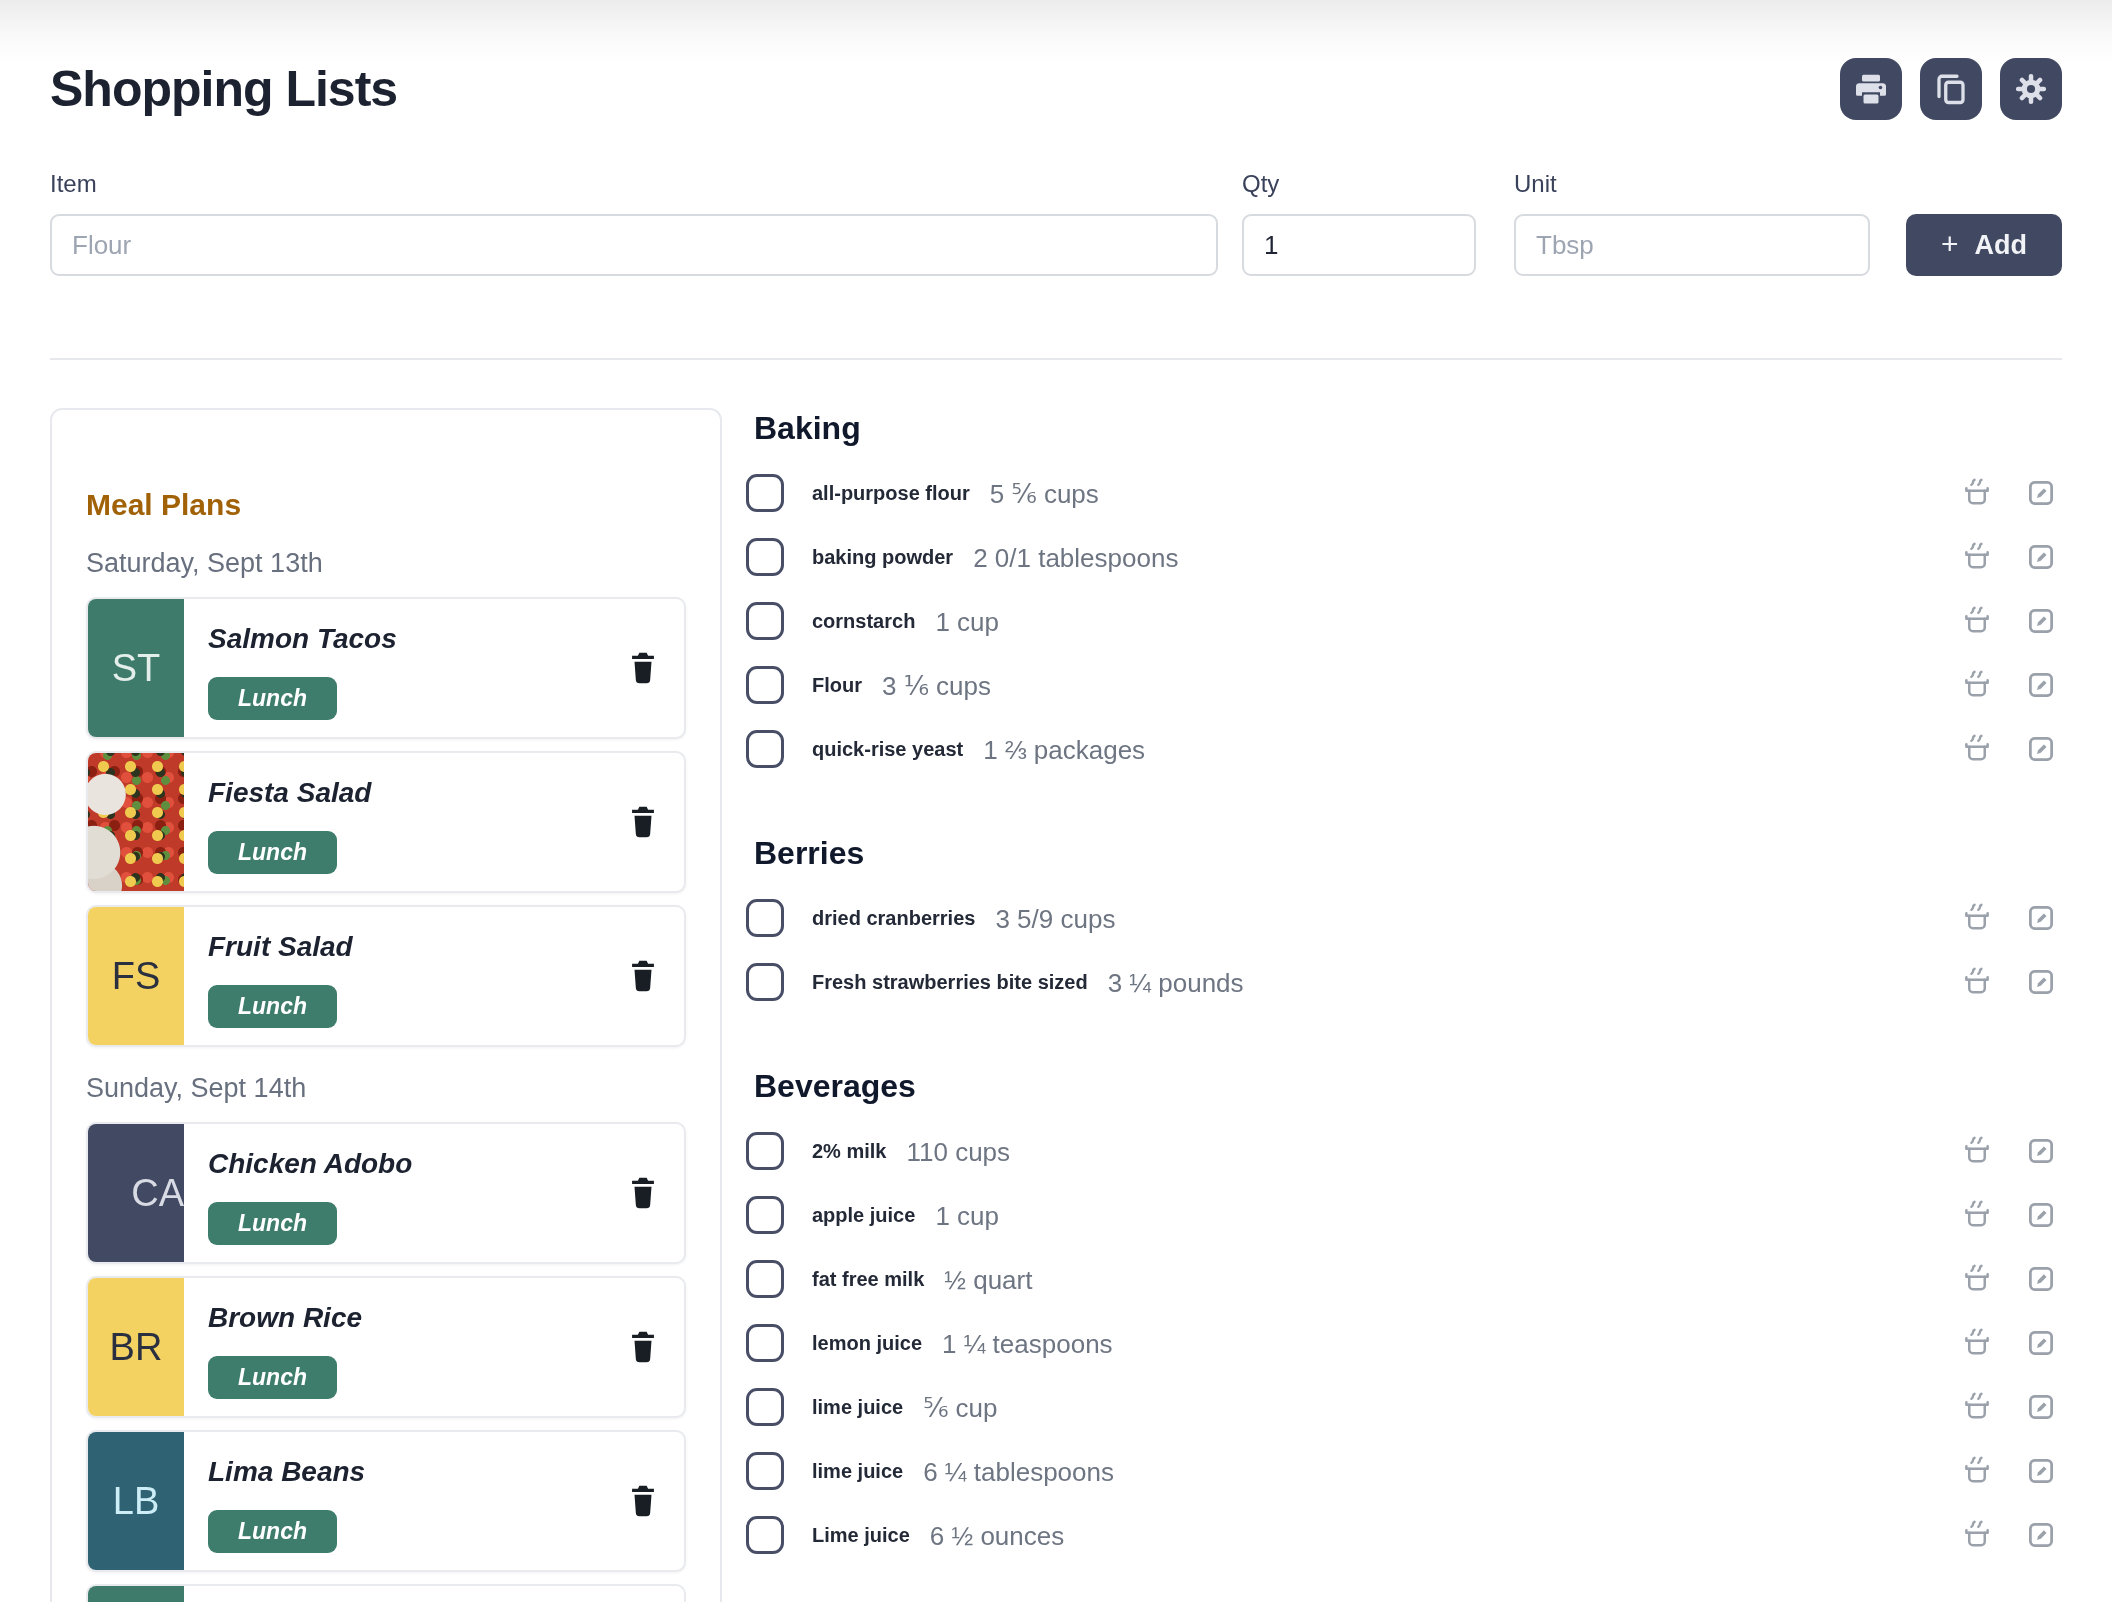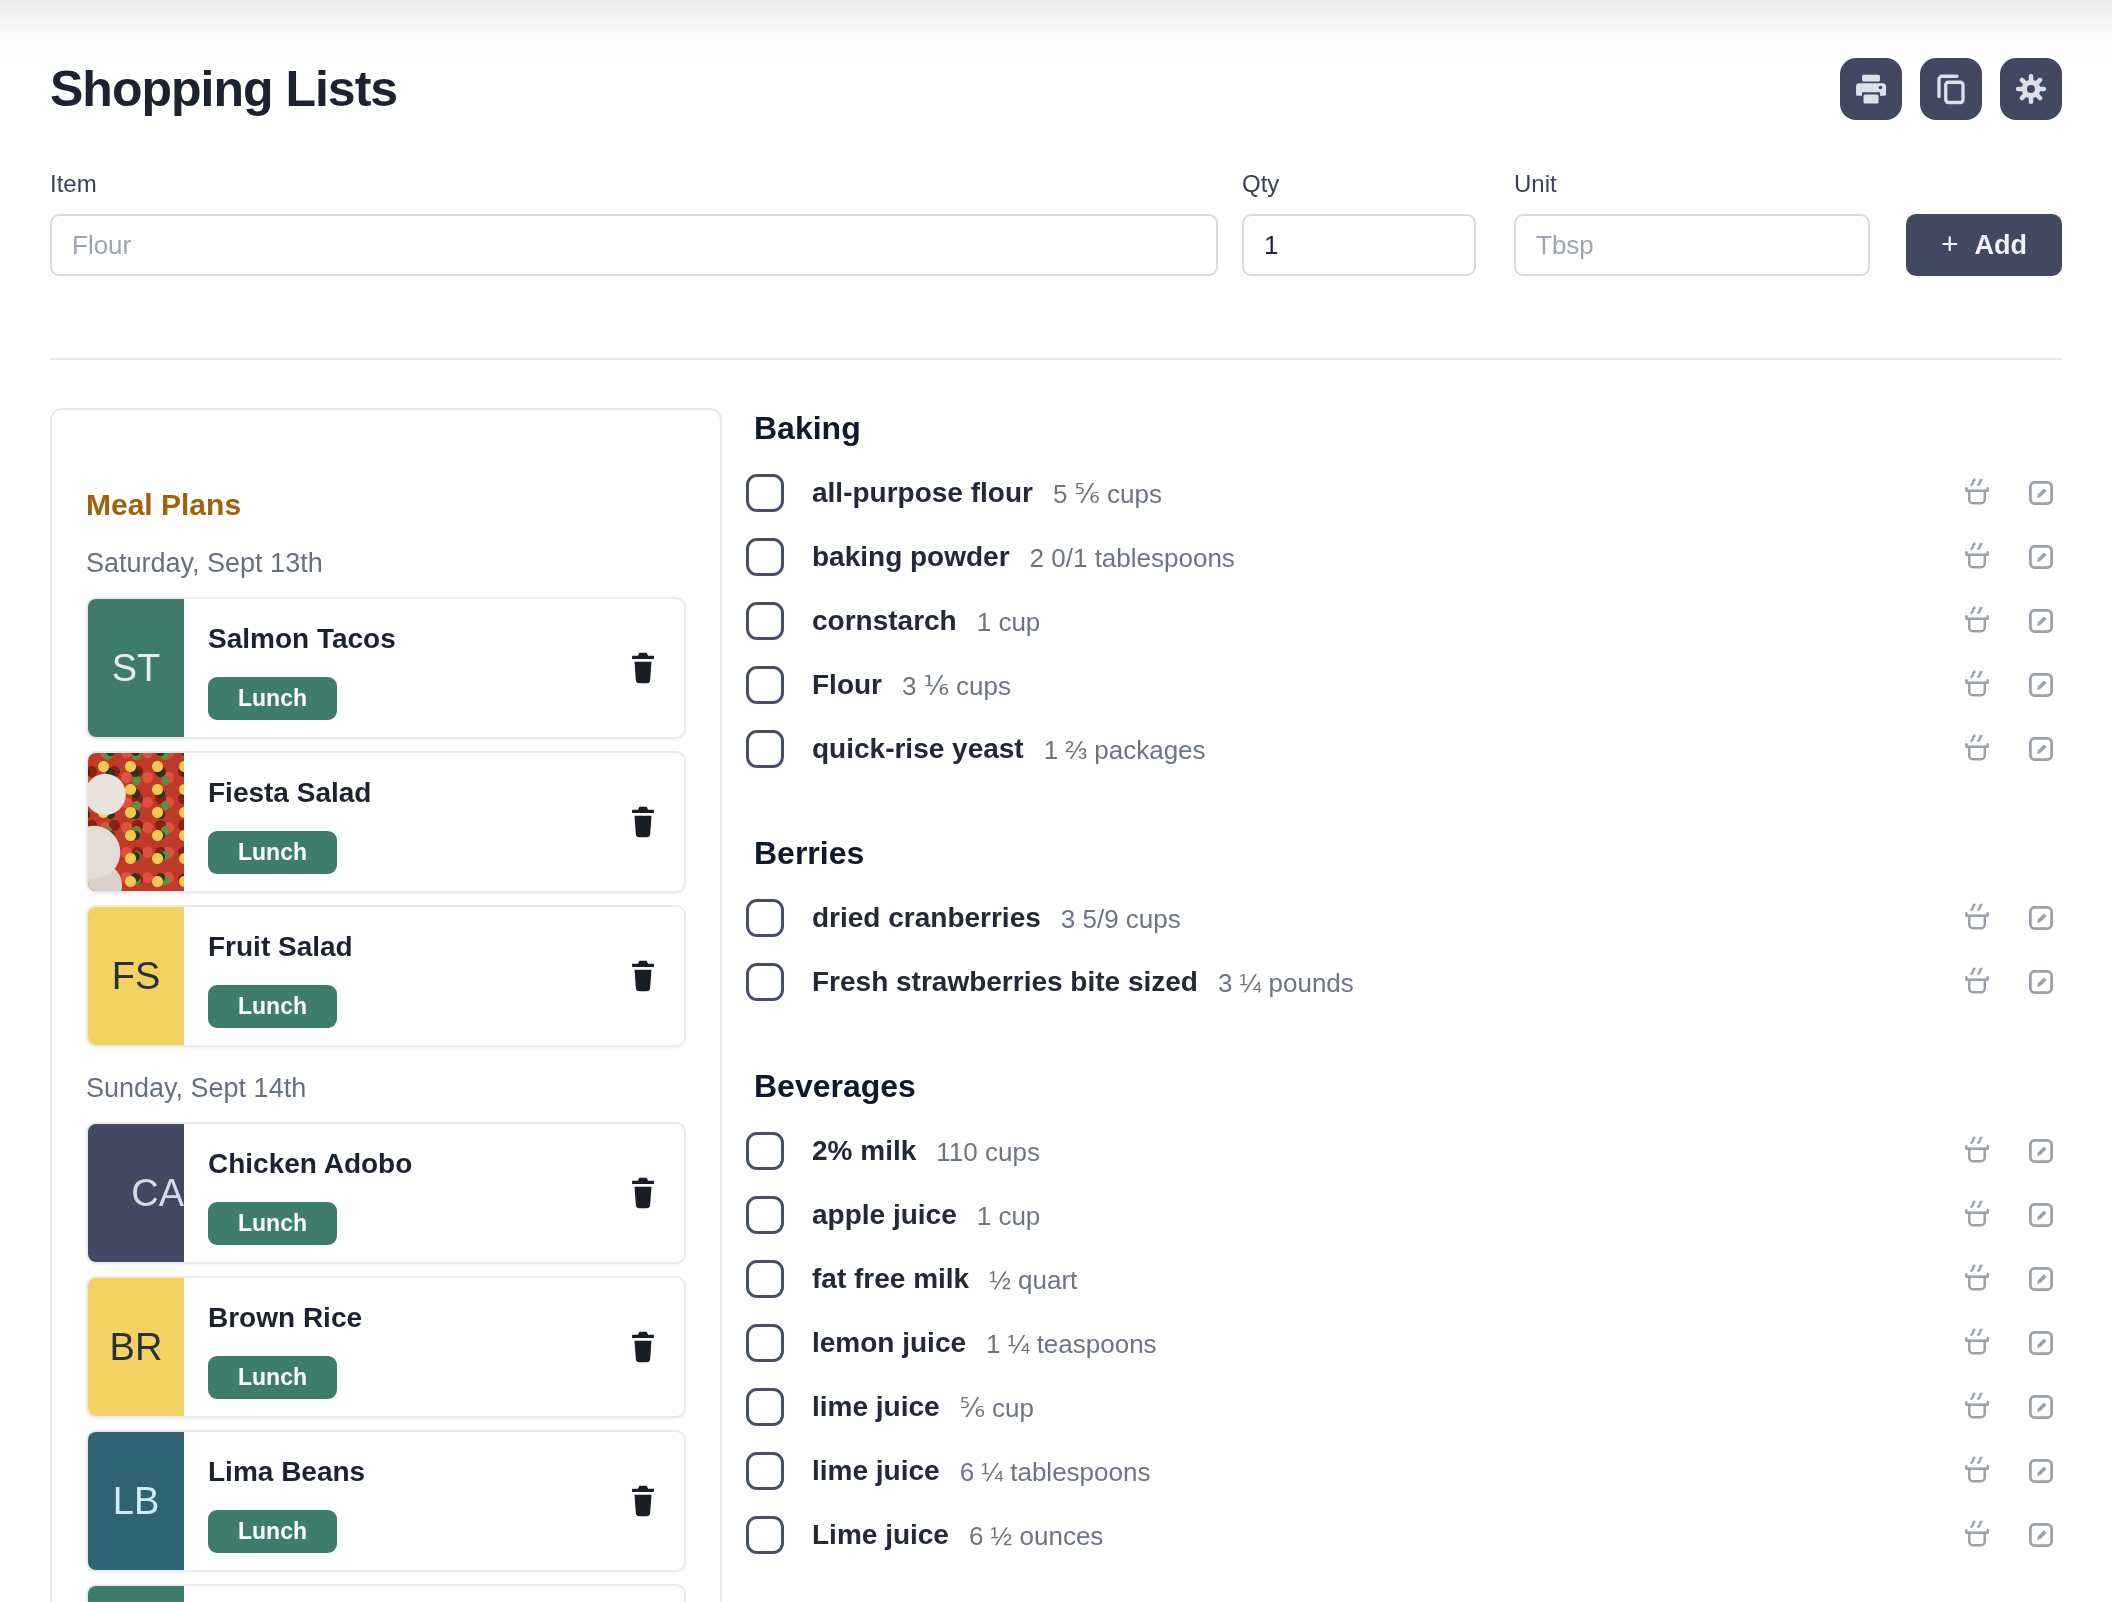--- a/index.html
+++ b/index.html
@@ -57,37 +57,37 @@
   .thumb-photo  { background:
       radial-gradient(circle at 18% 30%, #e9e5de 0 20px, rgba(233,229,222,0) 21px),
       radial-gradient(circle at 6% 72%, #e2ddd4 0 26px, rgba(226,221,212,0) 27px),
       radial-gradient(circle at 12% 96%, #d8d2c8 0 22px, rgba(216,210,200,0) 23px),
       radial-gradient(circle, #f0c94f 0 5px, rgba(240,201,79,0) 6px) 2px 2px/27px 23px,
       radial-gradient(circle, #2c331f 0 4px, rgba(44,51,31,0) 5px) 10px 9px/25px 21px,
       radial-gradient(circle, #5f8f3e 0 4px, rgba(95,143,62,0) 5px) 5px 15px/29px 25px,
       radial-gradient(circle, #8a1f12 0 5px, rgba(138,31,18,0) 6px) 15px 5px/23px 27px,
       radial-gradient(circle, #e0503c 0 5px, rgba(224,80,60,0) 6px) 7px 12px/21px 25px,
       #bf3a28; }
-  .meal-body { padding:18px 24px; flex:1; }
+  .meal-body { padding:18px 24px; flex:1;font-style:italic; }
   .meal-title { font-size:28px; font-weight:600; color:#1c2230; margin-top:6px; }
   .badge { display:inline-block; margin-top:22px; background:#3e7d6c; color:#ffffff;
     font-size:23px; font-weight:600; padding:8px 30px; border-radius:9px; }
   .trash-btn { position:absolute; right:26px; top:50%; transform:translateY(-50%);
     background:none; border:none; cursor:pointer; color:#191d24; }
   .trash-btn svg { width:30px; height:34px; }
   .meal-card.partial { height:120px; margin-bottom:0; box-shadow:none; }
 
   
   .shopping { flex:1; margin-left:24px; padding-top:2px; }
   .shop-section { margin-bottom:54px; }
   .section-title { font-size:32px; font-weight:800; color:#10182b; margin:0 0 14px 8px; }
   .shop-row { position:relative; display:flex; align-items:center; height:64px; }
   .checkbox { width:38px; height:38px; border:3px solid #474e66; border-radius:11px;
     background:#fff; margin-right:28px; flex-shrink:0; cursor:pointer; }
-  .item-name { font-size:28px; font-weight:600; color:#232936; }
+  .item-name { font-size:20px; font-weight:600; color:#232936; }
   .item-qty { font-size:26px; font-weight:500; color:#6e7582; margin-left:20px; padding-top:3px; }
   .row-actions { position:absolute; right:6px; top:50%; transform:translateY(-50%);
     display:flex; gap:34px; color:#9aa1ab; }
   .row-actions .action { background:none; border:none; color:inherit; cursor:pointer;
     display:flex; align-items:center; }
   .row-actions svg { width:30px; height:30px; }
 </style>
 </head>
 <body>
 

